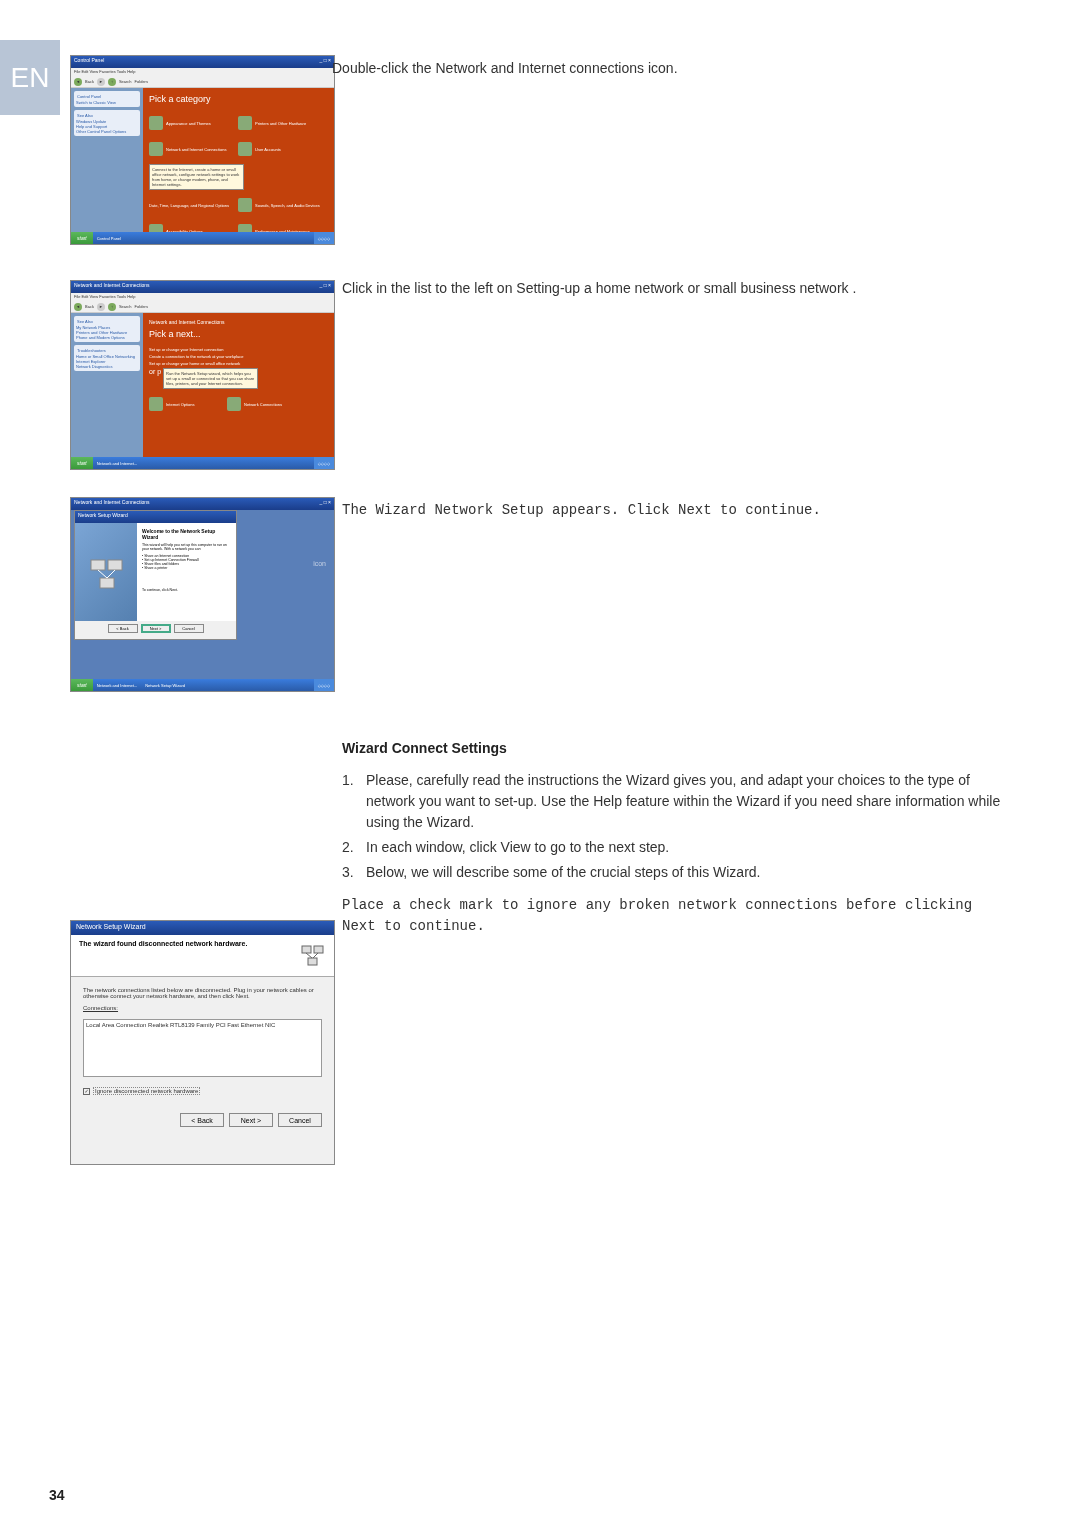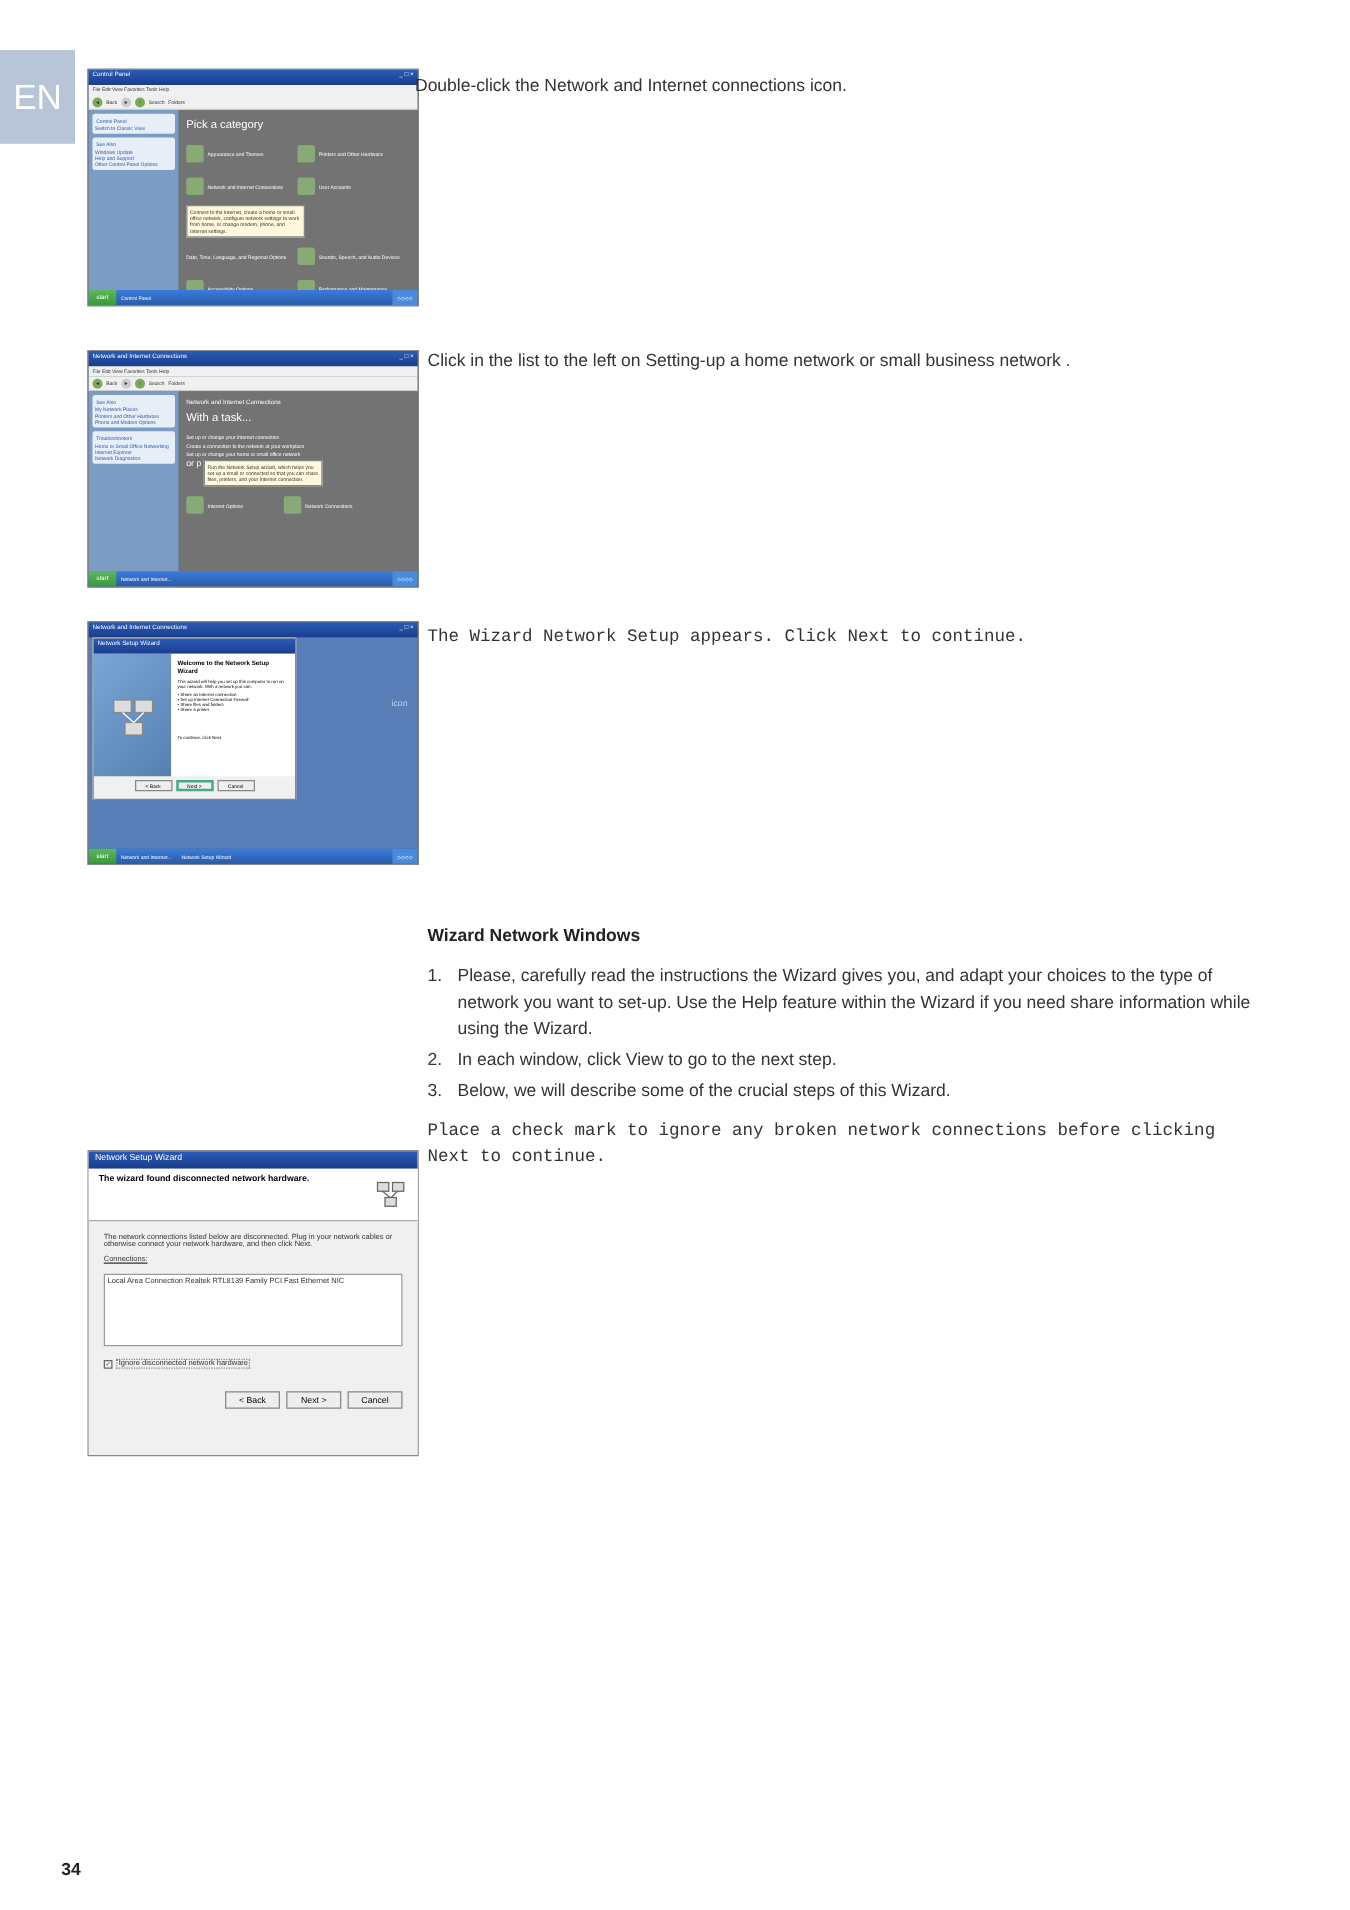--- a/index.html
+++ b/index.html
@@ -197,21 +197,21 @@
       color: #2a5ba8;
     }
     
     .xp-sidebar-title {
       font-size: 4px;
       padding: 1px;
     }
     
     .xp-main {
       flex: 1;
-      background: #737373;
+      background: #c2410c;
       padding: 6px;
       color: #fff;
     }
     
     .xp-category-title {
       font-size: 9px;
       color: #fff;
       margin-bottom: 8px;
     }
     
@@ -527,21 +527,21 @@
       </div>
       <div class="xp-sidebar-panel">
         <div class="xp-sidebar-title">Troubleshooters</div>
         <div>Home or Small Office Networking</div>
         <div>Internet Explorer</div>
         <div>Network Diagnostics</div>
       </div>
     </div>
     <div class="xp-main">
       <div style="font-size:5px;margin-bottom:4px">Network and Internet Connections</div>
-      <div class="xp-category-title">With a task...</div>
+      <div class="xp-category-title">Pick a next...</div>
       <div style="font-size:4px;margin:2px 0">Set up or change your Internet connection</div>
       <div style="font-size:4px;margin:2px 0">Create a connection to the network at your workplace</div>
       <div style="font-size:4px;margin:2px 0">Set up or change your home or small office network</div>
       <div style="display:flex;gap:2px;align-items:flex-start">
         <span style="font-size:7px">or p</span>
         <div class="highlight-tooltip">Run the Network Setup wizard, which helps you set up a small or connected so that you can share files, printers, and your Internet connection.</div>
       </div>
       <div style="display:flex;gap:8px;margin-top:4px">
         <div class="xp-category" style="width:70px">
             <div class="xp-cat-icon"></div>
@@ -604,21 +604,21 @@
   <div class="xp-taskbar">
     <div class="xp-start">start</div>
     <div style="color:#fff;font-size:4px;padding:0 4px">Network and Internet...</div>
     <div style="color:#fff;font-size:4px;padding:0 4px">Network Setup Wizard</div>
     <div class="xp-systray">◇◇◇◇</div>
   </div>
 </div>
 
 <div class="section instruction3">The Wizard Network Setup appears. Click  Next  to continue.</div>
 
-<div class="section wizard-heading">Wizard Network Windows</div>
+<div class="section wizard-heading">Wizard Connect Settings</div>
 
 <div class="section wizard-list">
   <div class="wizard-list-item">
     <span class="list-num">1.</span>
     <span class="list-text">Please, carefully read the instructions the Wizard gives you, and adapt your choices to the type of network you want to set-up. Use the Help feature within the Wizard if you need share information while using the Wizard.</span>
   </div>
   <div class="wizard-list-item">
     <span class="list-num">2.</span>
     <span class="list-text">In each window, click  View  to go to the next step.</span>
   </div>

